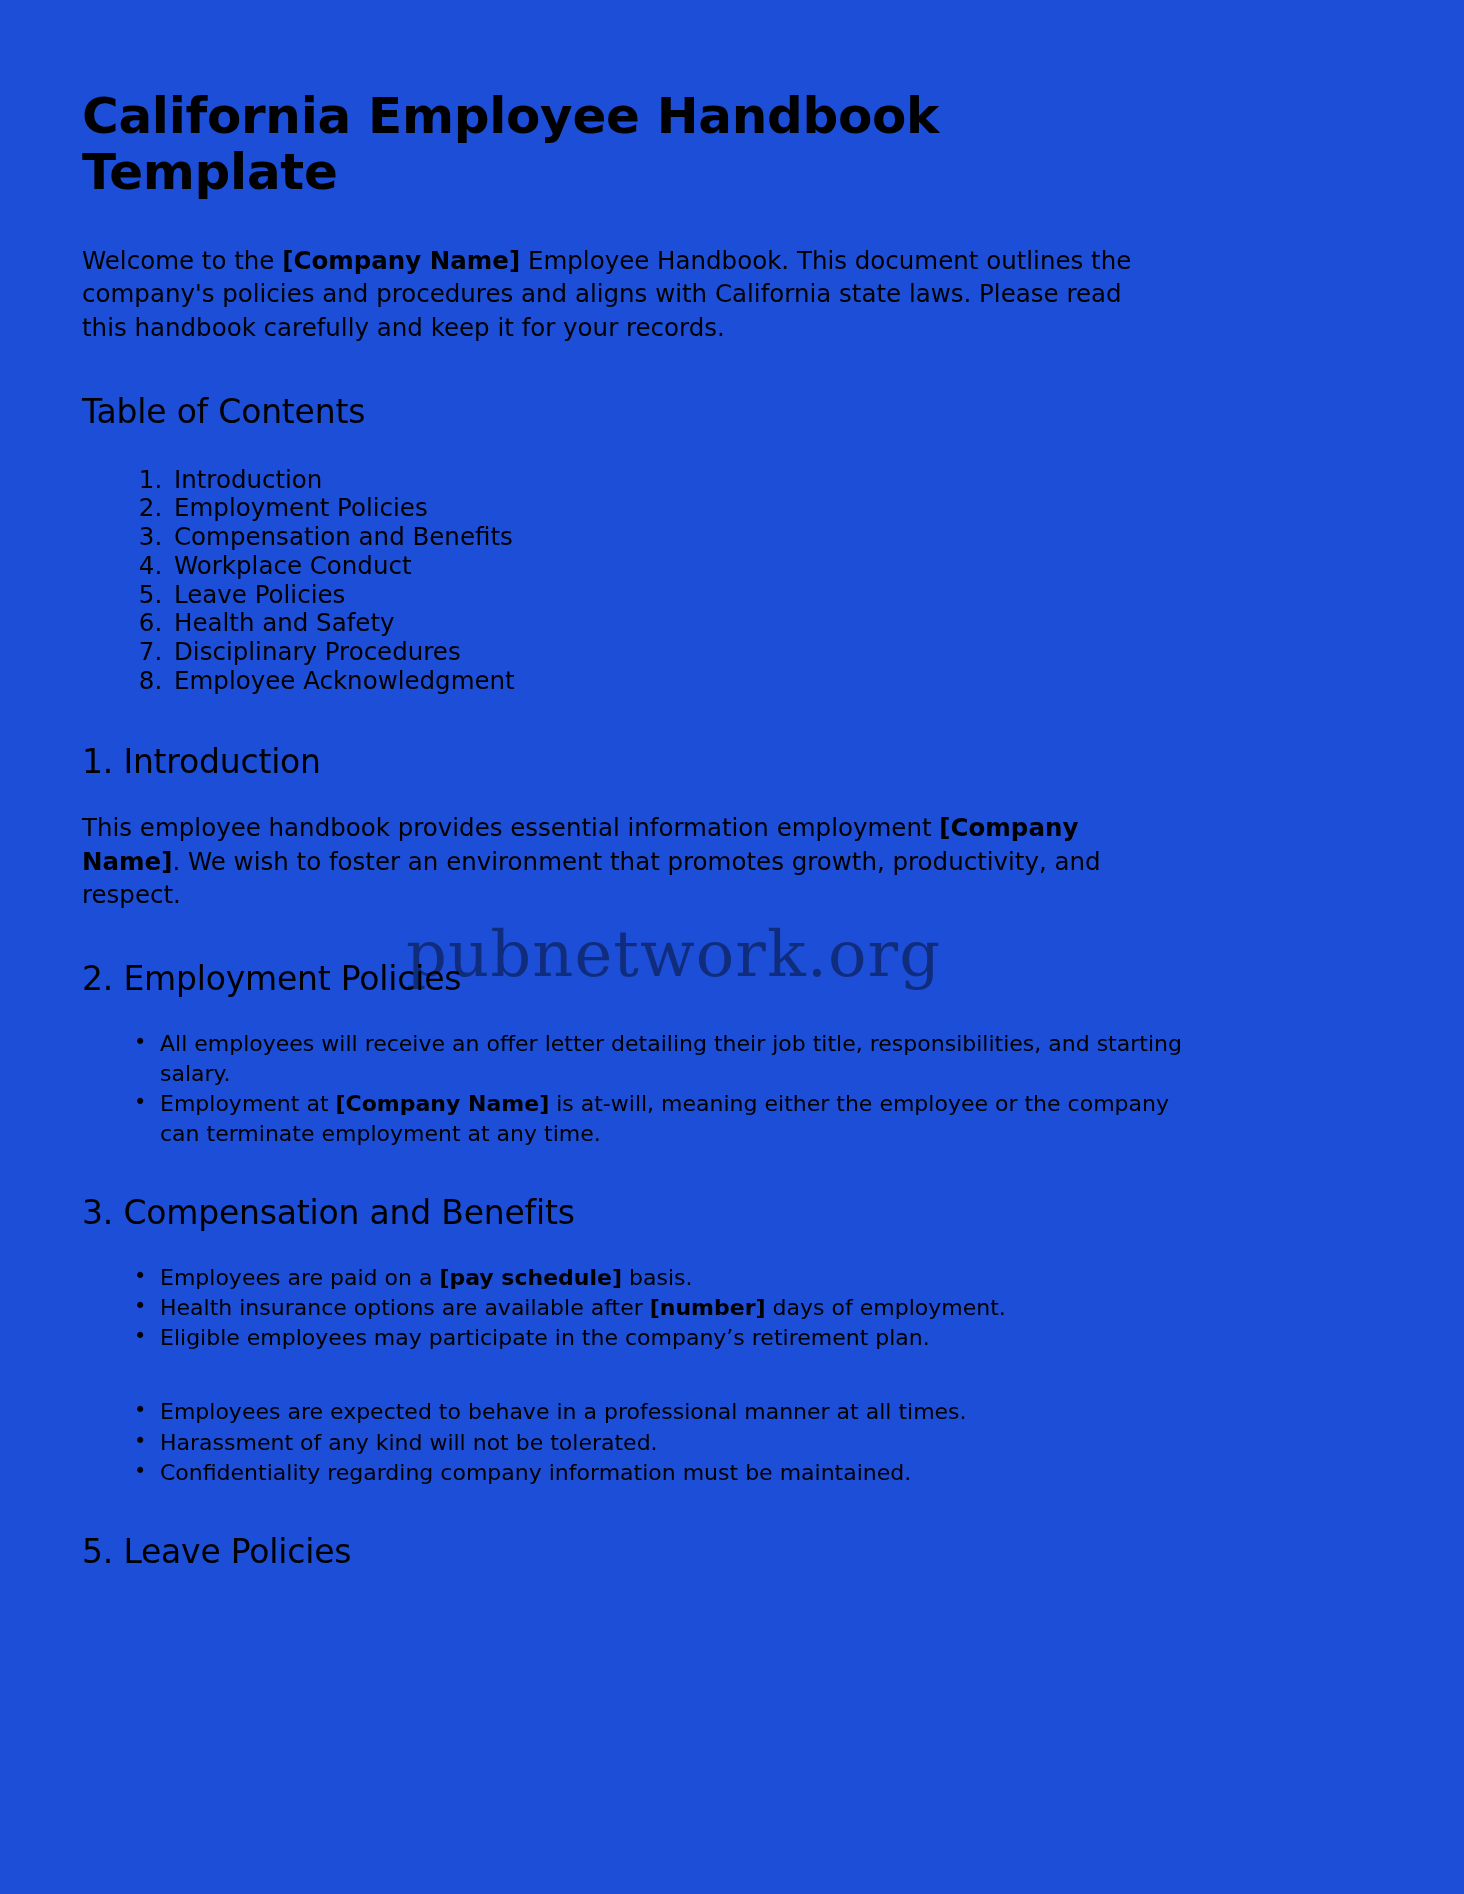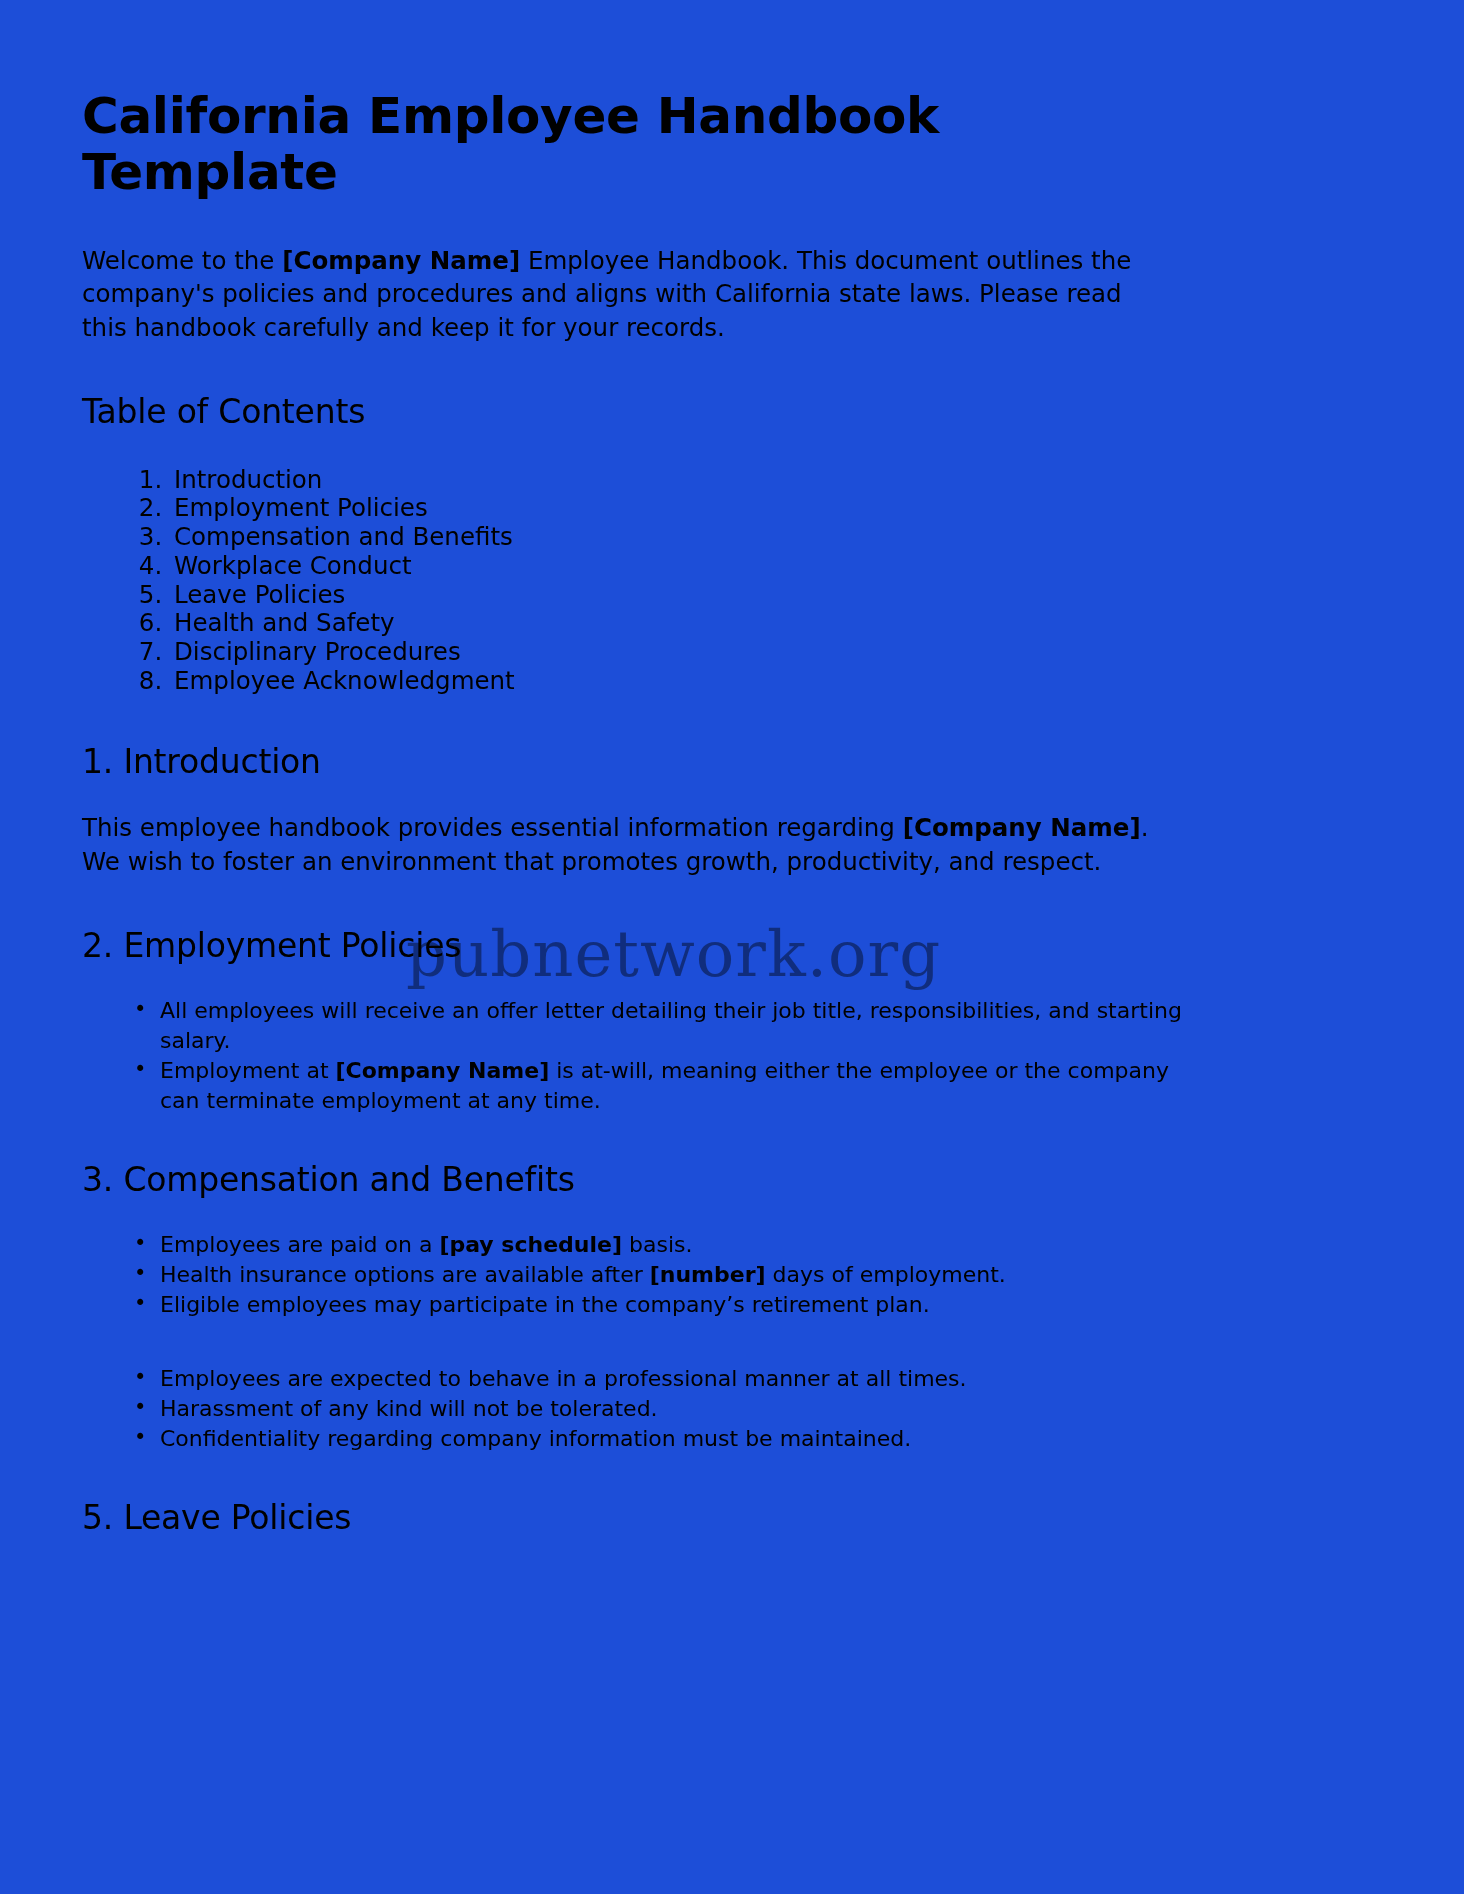--- a/index.html
+++ b/index.html
@@ -122,21 +122,21 @@
     <li>Workplace Conduct</li>
     <li>Leave Policies</li>
     <li>Health and Safety</li>
     <li>Disciplinary Procedures</li>
     <li>Employee Acknowledgment</li>
   </ol>
 
   <h2 class="section-heading heading-gap">1. Introduction</h2>
 
   <p class="intro-paragraph">
-    <span>This employee handbook provides essential information regarding </span><b>[Company Name]</b><span>. We wish to foster an environment that promotes growth, productivity, and respect.</span>
+    <span>This employee handbook provides essential information employment </span><b>[Company Name]</b><span>. We wish to foster an environment that promotes growth, productivity, and respect.</span>
   </p>
 
   <h2 class="section-heading">2. Employment Policies</h2>
 
   <ul class="bullets">
     <li><span>All employees will receive an offer letter detailing their job title, responsibilities, and starting salary.</span><b></b><span></span></li>
     <li><span>Employment at </span><b>[Company Name]</b><span> is at-will, meaning either the employee or the company can terminate employment at any time.</span></li>
   </ul>
 
   <div class="spacer-after-list"></div>

